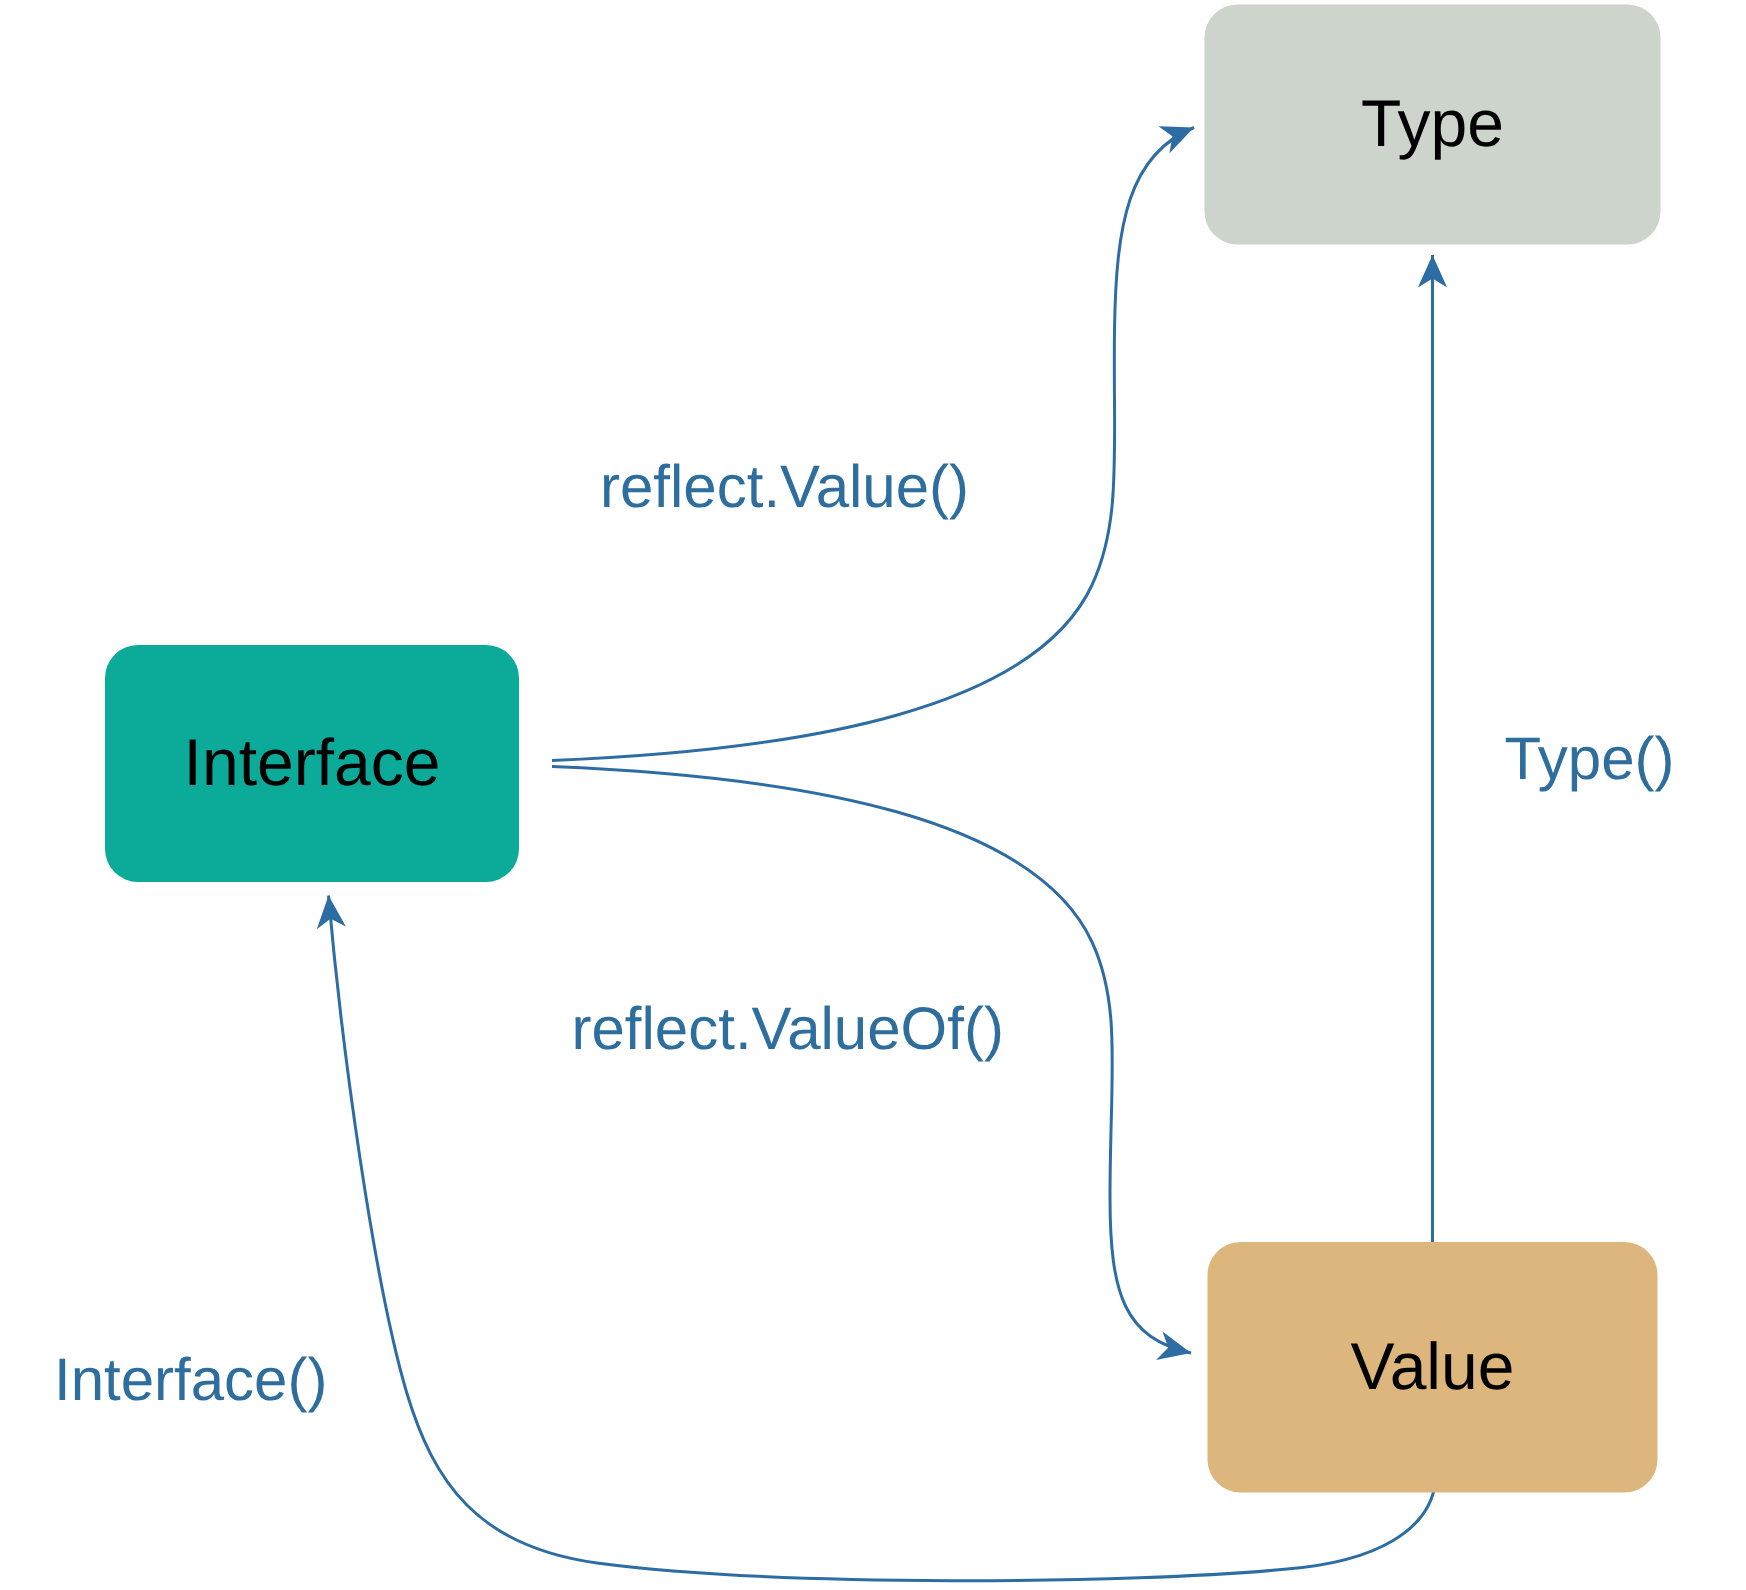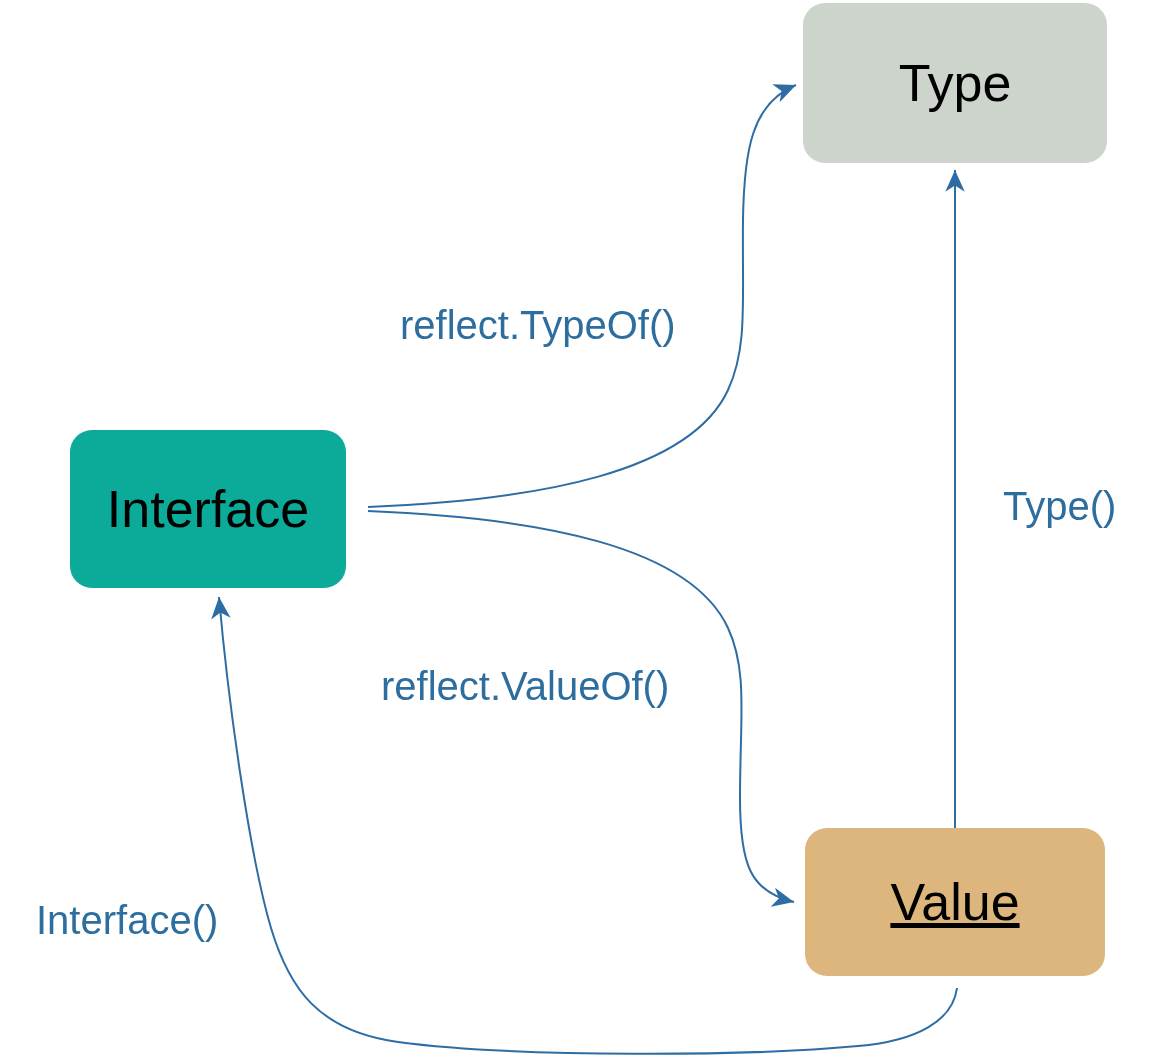--- a/index.html
+++ b/index.html
@@ -22,21 +22,21 @@
     width: 1164px;
     height: 1060px;
   }
   .node {
     position: absolute;
     display: flex;
     align-items: center;
     justify-content: center;
     border-radius: 22px;
     color: #000000;
-    font-size: 52px;
+    font-size: 44px;
     line-height: 1;
     letter-spacing: 0px;
   }
   .node-type {
     left: 803px;
     top: 3px;
     width: 304px;
     height: 160px;
     background: #CCD4CB;
   }
@@ -44,23 +44,22 @@
     left: 70px;
     top: 430px;
     width: 276px;
     height: 158px;
     background: #0BAA99;
   }
   .node-value {
     left: 805px;
     top: 828px;
     width: 300px;
-    height: 148px;
+    height: 167px;
     background: #DDB67E;
-    text-decoration: underline;
   }
   .edge-label {
     position: absolute;
     color: #2D6E9E;
     font-size: 40px;
     line-height: 1.1;
     white-space: nowrap;
   }
   .label-reflect-typeof  { left: 400px; top: 303px; }
   .label-reflect-valueof { left: 381px; top: 664px; text-align: center; }
@@ -93,21 +92,21 @@
   </div>
 
   <div class="node node-interface">
     <span>Interface</span>
   </div>
 
   <div class="node node-value">
     <span>Value</span>
   </div>
 
-  <div class="edge-label label-reflect-typeof">reflect.TypeOf()</div>
+  <div class="edge-label label-reflect-typeof">reflect.Value()</div>
 
   <div class="edge-label label-reflect-valueof">reflect.ValueOf()</div>
 
   <div class="edge-label label-type-method">Type()</div>
 
   <div class="edge-label label-interface-method">Interface()</div>
 
 </div>
 
 </body></html>

